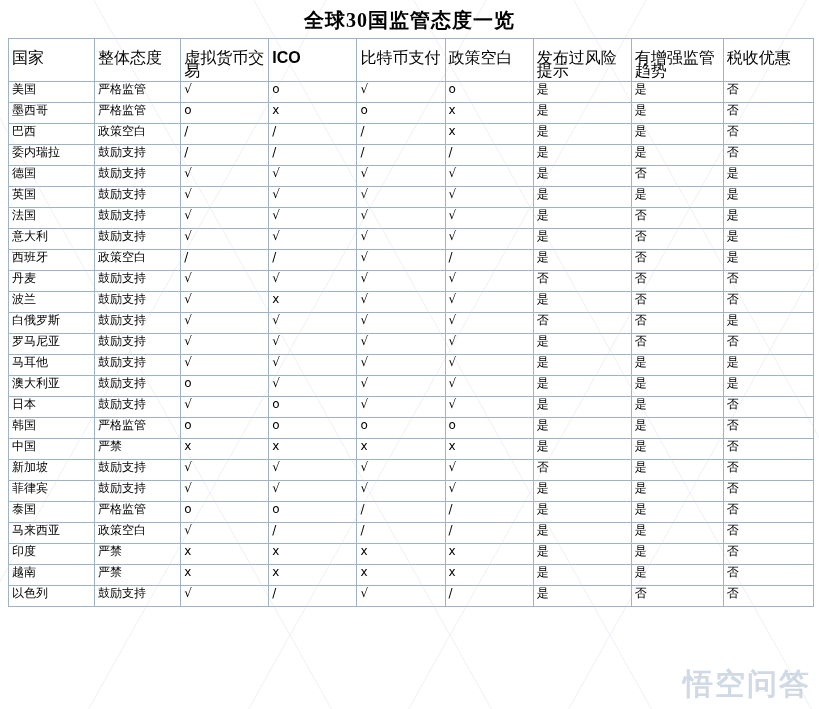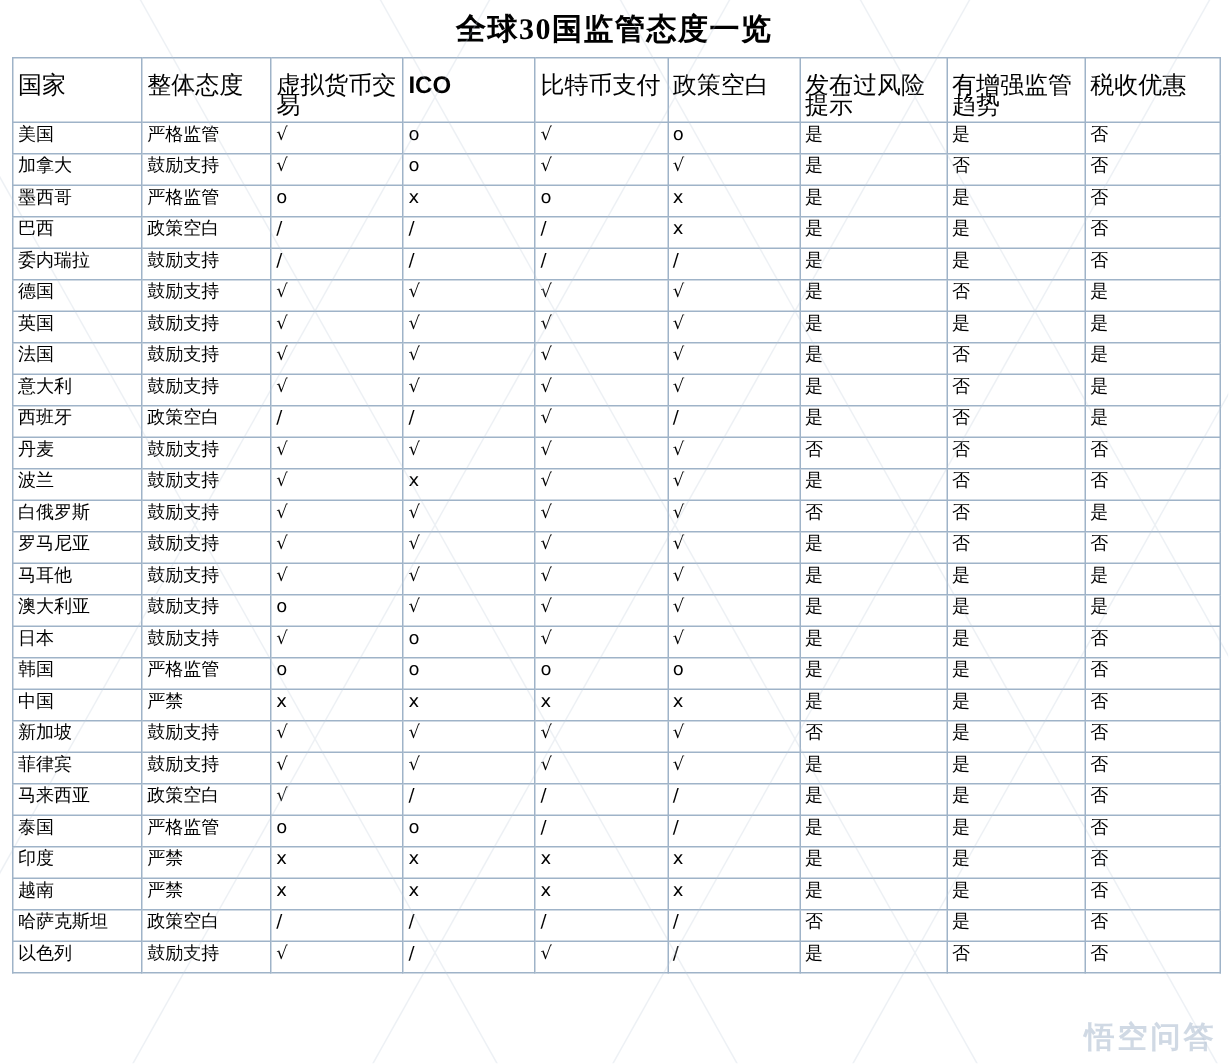--- a/index.html
+++ b/index.html
@@ -73,21 +73,21 @@
   .col-trend   { width: 92px; }
   .col-tax     { width: 90px; }
   .mark {
     font-family: "DejaVu Sans", sans-serif;
     font-size: 12px;
   }
   .wm-big {
     position: absolute;
     right: 8px;
     bottom: 4px;
-    font-size: 20px;
+    font-size: 30px;
     font-weight: bold;
     color: rgba(150, 170, 195, 0.45);
     letter-spacing: 2px;
     pointer-events: none;
     user-select: none;
   }
   .wm-diag {
     position: absolute;
     left: 0; top: 0;
     width: 819px; height: 709px;
@@ -134,31 +134,20 @@
           <td>严格监管</td>
           <td class="mark">√</td>
           <td class="mark">o</td>
           <td class="mark">√</td>
           <td class="mark">o</td>
           <td>是</td>
           <td>是</td>
           <td>否</td>
         </tr>
         <tr>
-          <td>加拿大</td>
-          <td>鼓励支持</td>
-          <td class="mark">√</td>
-          <td class="mark">o</td>
-          <td class="mark">√</td>
-          <td class="mark">√</td>
-          <td>是</td>
-          <td>否</td>
-          <td>否</td>
-        </tr>
-        <tr>
           <td>墨西哥</td>
           <td>严格监管</td>
           <td class="mark">o</td>
           <td class="mark">x</td>
           <td class="mark">o</td>
           <td class="mark">x</td>
           <td>是</td>
           <td>是</td>
           <td>否</td>
         </tr>
@@ -354,71 +343,60 @@
           <td>鼓励支持</td>
           <td class="mark">√</td>
           <td class="mark">√</td>
           <td class="mark">√</td>
           <td class="mark">√</td>
           <td>是</td>
           <td>是</td>
           <td>否</td>
         </tr>
         <tr>
+          <td>泰国</td>
+          <td>严格监管</td>
+          <td class="mark">o</td>
+          <td class="mark">o</td>
+          <td class="mark">/</td>
+          <td class="mark">/</td>
+          <td>是</td>
+          <td>是</td>
+          <td>否</td>
+        </tr>
+        <tr>
           <td>马来西亚</td>
           <td>政策空白</td>
           <td class="mark">√</td>
           <td class="mark">/</td>
           <td class="mark">/</td>
           <td class="mark">/</td>
           <td>是</td>
           <td>是</td>
           <td>否</td>
         </tr>
         <tr>
-          <td>泰国</td>
-          <td>严格监管</td>
-          <td class="mark">o</td>
-          <td class="mark">o</td>
-          <td class="mark">/</td>
-          <td class="mark">/</td>
-          <td>是</td>
-          <td>是</td>
-          <td>否</td>
-        </tr>
-        <tr>
           <td>印度</td>
           <td>严禁</td>
           <td class="mark">x</td>
           <td class="mark">x</td>
           <td class="mark">x</td>
           <td class="mark">x</td>
           <td>是</td>
           <td>是</td>
           <td>否</td>
         </tr>
         <tr>
           <td>越南</td>
           <td>严禁</td>
           <td class="mark">x</td>
           <td class="mark">x</td>
           <td class="mark">x</td>
           <td class="mark">x</td>
           <td>是</td>
-          <td>是</td>
-          <td>否</td>
-        </tr>
-        <tr>
-          <td>哈萨克斯坦</td>
-          <td>政策空白</td>
-          <td class="mark">/</td>
-          <td class="mark">/</td>
-          <td class="mark">/</td>
-          <td class="mark">/</td>
-          <td>否</td>
           <td>是</td>
           <td>否</td>
         </tr>
         <tr>
           <td>以色列</td>
           <td>鼓励支持</td>
           <td class="mark">√</td>
           <td class="mark">/</td>
           <td class="mark">√</td>
           <td class="mark">/</td>

